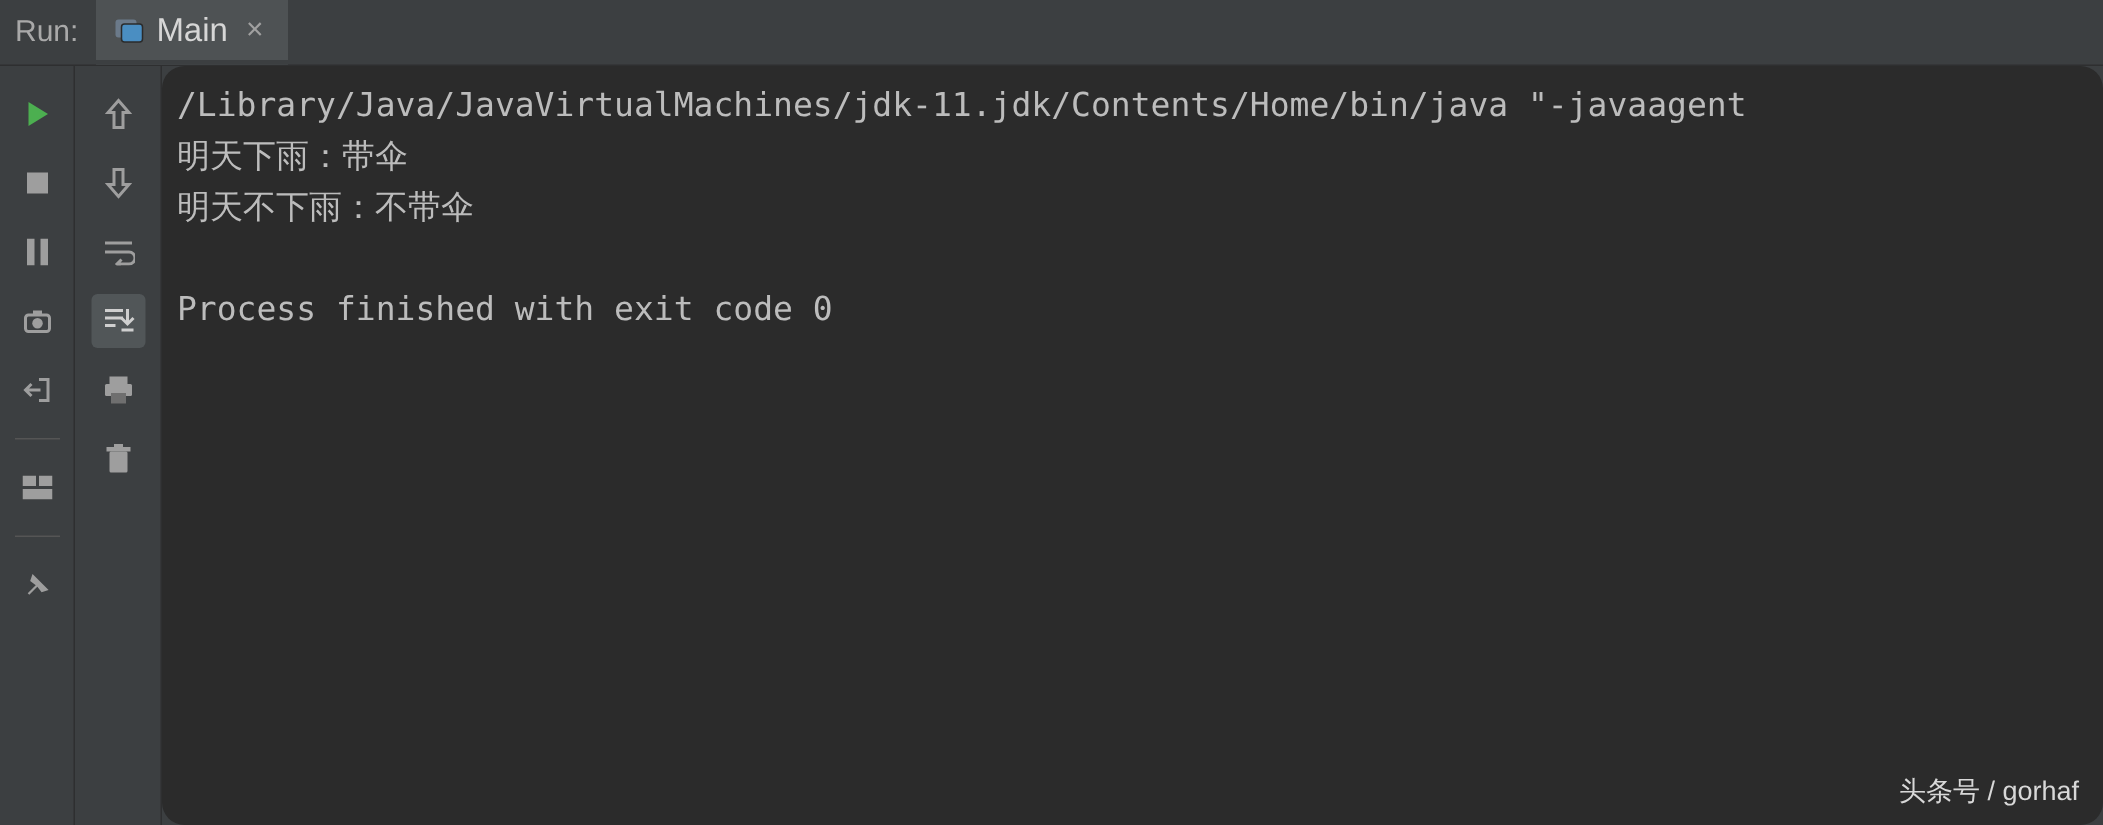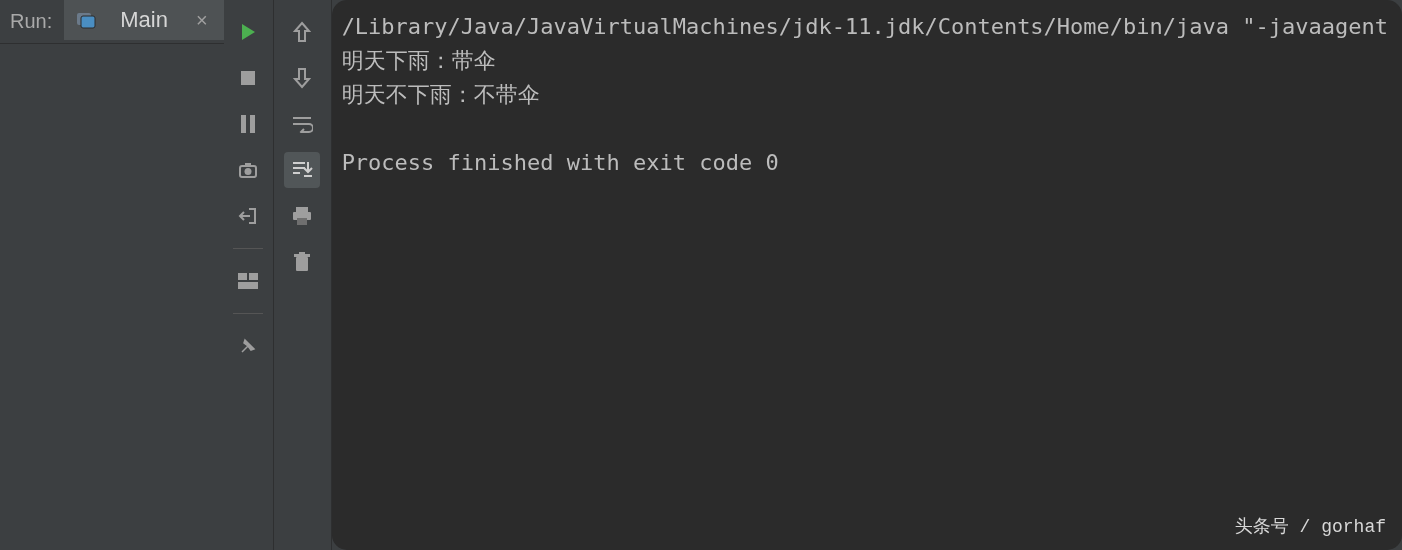--- a/index.html
+++ b/index.html
@@ -6,42 +6,42 @@
   html, body {
     width: 1402px;
     height: 550px;
     overflow: hidden;
     font-family: "Segoe UI", "Helvetica Neue", Arial, sans-serif;
     background: #2b2b2b;
     color: #bbbbbb;
   }
   .root {
     display: flex;
-    flex-direction: row;
+    flex-direction: column;
     width: 100%;
     height: 100%;
     background: #3c3f41;
   }
   .header {
     display: flex;
     align-items: center;
     height: 44px;
     background: #3c3f41;
     border-bottom: 1px solid #2e2f30;
     gap: 12px;
     padding-left: 10px;
   }
   .run-label {
     color: #a9a9a9;
     font-size: 20px;
   }
   .tab {
     display: flex;
     align-items: center;
-    gap: 24px;
+    gap: 8px;
     height: 100%;
     padding: 0 12px;
     background: #4e5254;
     border-bottom: 3px solid #3c3f41;
   }
   .tab-icon svg { display: block; }
   .tab-name {
     color: #d6d6d6;
     font-size: 22px;
   }
@@ -102,21 +102,21 @@
     overflow: hidden;
     position: relative;
     border-radius: 15px;
   }
   .watermark {
     position: absolute;
     right: 16px;
     bottom: 8px;
     color: #d8d8d8;
     font-size: 18px;
-    font-family: Liberation Mono, monospace;
+    font-family: Liberation Sans, sans-serif;
     margin-top: 42px;
   }
 </style>
 </head>
 <body>
 
 <div class="root">
   <div class="header">
     <span class="run-label">Run:</span>
     <div class="tab">

